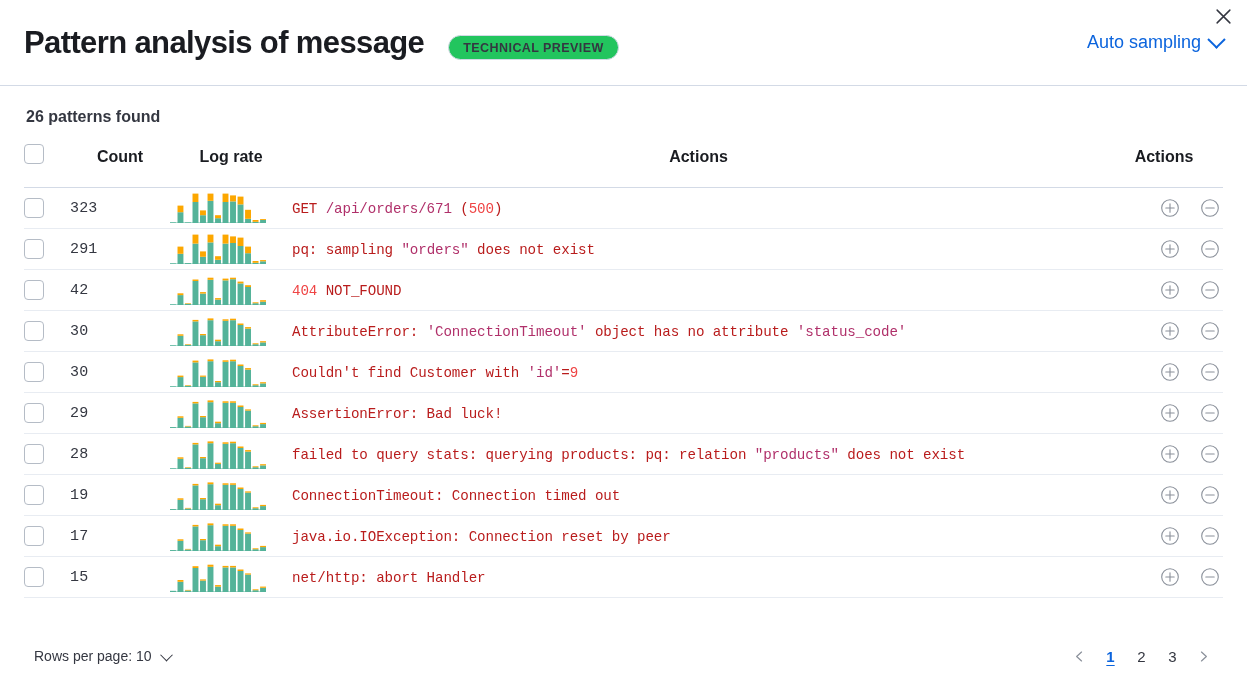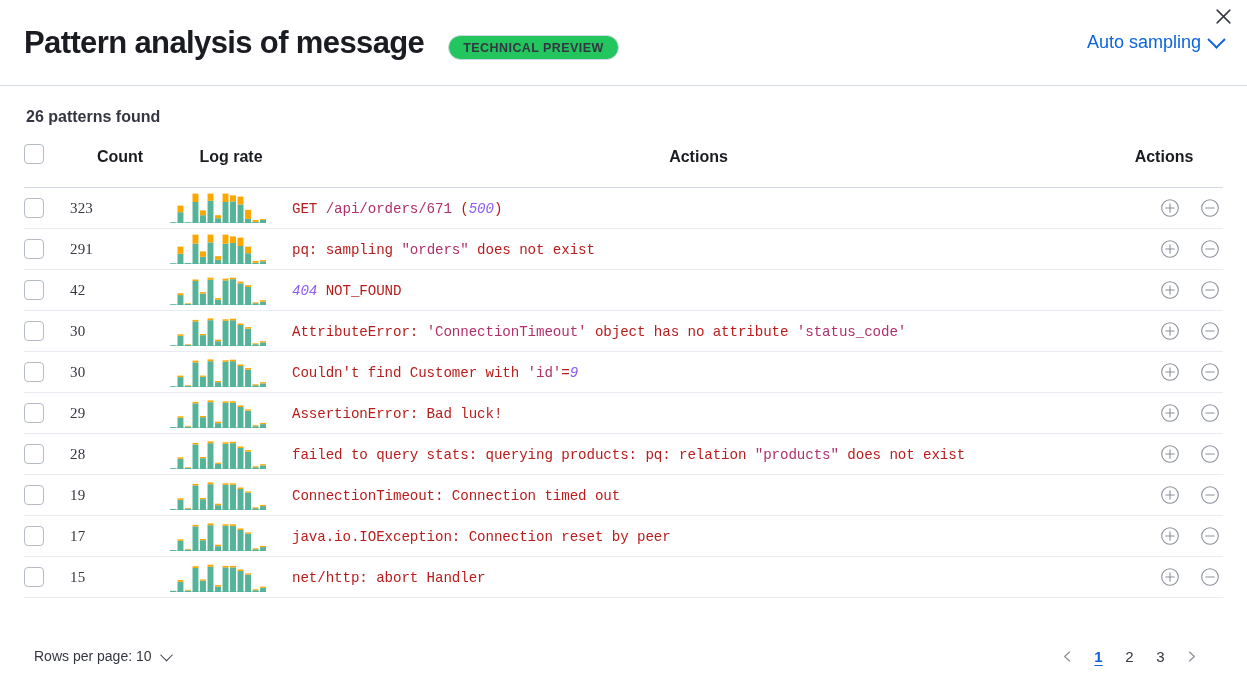--- a/index.html
+++ b/index.html
@@ -145,39 +145,39 @@
     background: #ffffff;
     cursor: pointer;
     display: block;
     padding: 0;
   }
   .cb.head { margin-bottom: 2px; }
 
   .count-cell {
     font-size: 15px;
     color: #343741;
-    font-family: Liberation Serif, serif;
+    font-family: Liberation Mono, monospace;
     letter-spacing: 0.01em;
   }
 
   
   .spark {
     display: block;
   }
 
   
   .example {
     font-family: "Liberation Mono", monospace;
     font-size: 14.2px;
     color: #7b61c4;
     white-space: nowrap;
     letter-spacing: -0.1px;
   }
   .tok-str { color: #b0306a; }
-  .tok-num { color: #8b5cf6; font-style: italic; }
+  .tok-num { color: #ef4444; }
   .tok-txt { color: #b91c1c; }
 
   
   .actions-cell {
     text-align: right;
     padding-right: 6px;
     white-space: nowrap;
   }
   .act-btn {
     display: inline-flex;
@@ -190,21 +190,21 @@
     cursor: pointer;
     padding: 0;
     margin-left: 14px;
     color: #8a909a;
   }
 
   
   .flyout-footer {
     position: absolute;
     left: 0;
-    right: 16px;
+    right: 4px;
     bottom: 0;
     height: 56px;
     padding: 0 24px;
     display: flex;
     align-items: center;
     justify-content: space-between;
     background: #ffffff;
   }
   .rows-per-page {
     display: inline-flex;

